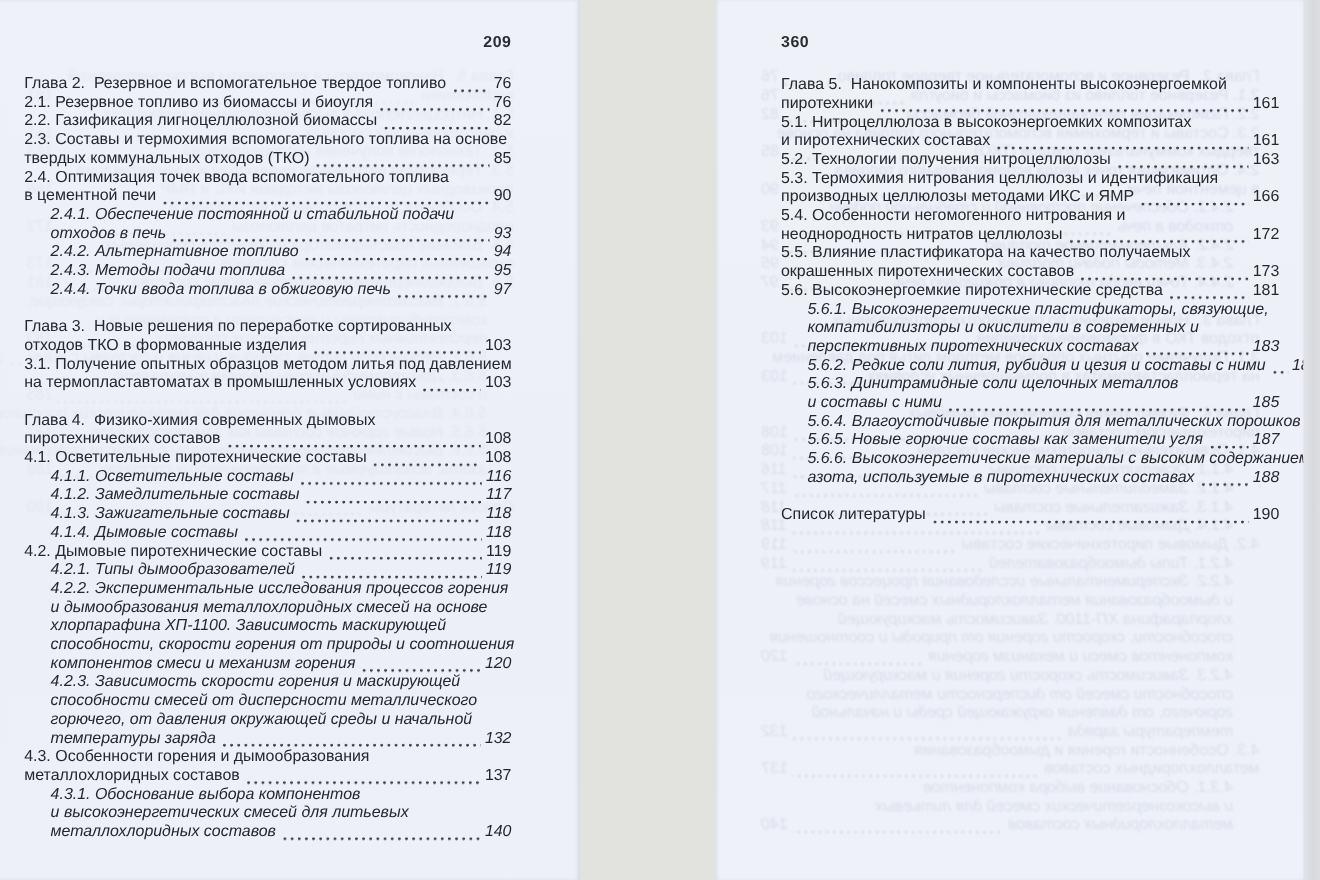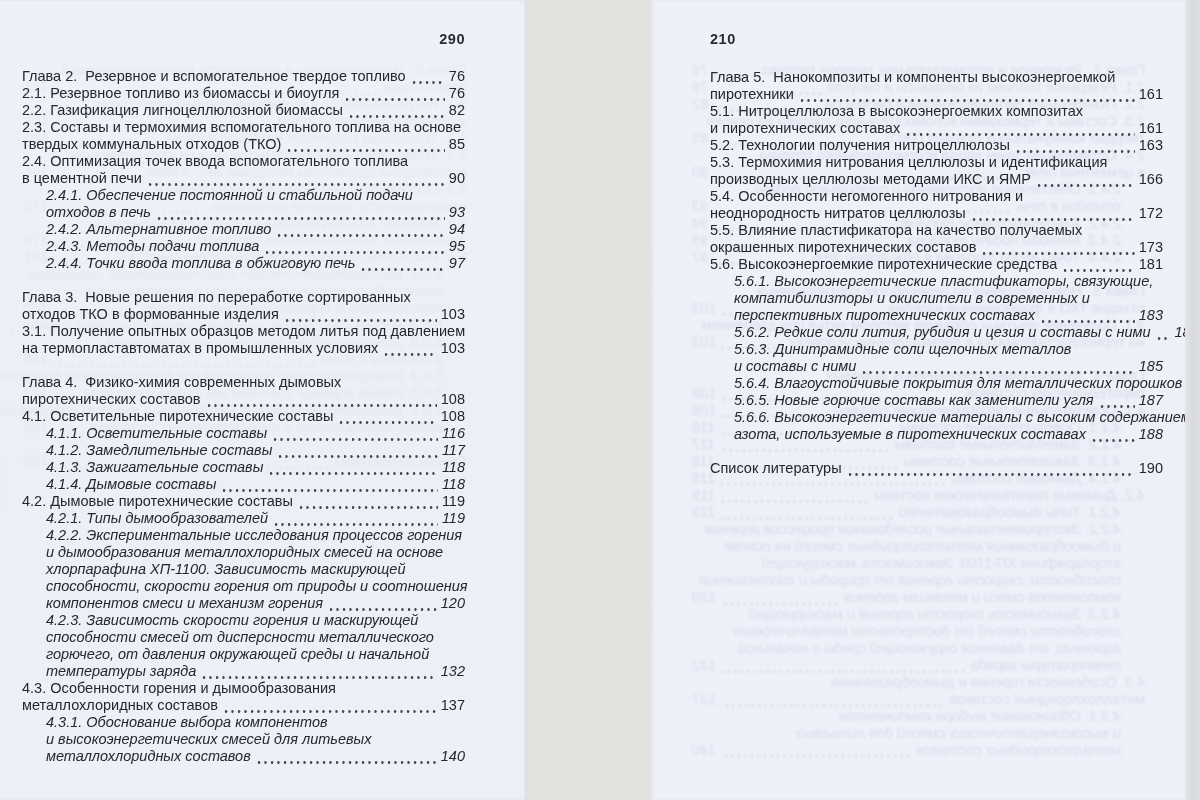--- a/index.html
+++ b/index.html
@@ -98,21 +98,21 @@
           <div class="line"><span class="text">5.6.5. Новые горючие составы как заменители угля</span><span class="leader"></span><span class="num">187</span></div>
         </div>
         <div class="row lvl-subsection">
           <div class="line"><span class="text">5.6.6. Высокоэнергетические материалы с высоким содержанием</span></div>
           <div class="line"><span class="text">азота, используемые в пиротехнических составах</span><span class="leader"></span><span class="num">188</span></div>
         </div>
         <div class="row lvl-section gap">
           <div class="line"><span class="text">Список литературы</span><span class="leader"></span><span class="num">190</span></div>
         </div>
       </div>
-    <div class="pagenum pagenum-left">290</div>
+    <div class="pagenum pagenum-left">209</div>
     <div class="toc toc-left" id="toc-left">
         <div class="row lvl-chapter">
           <div class="line"><span class="text">Глава 2.  Резервное и вспомогательное твердое топливо</span><span class="leader"></span><span class="num">76</span></div>
         </div>
         <div class="row lvl-section">
           <div class="line"><span class="text">2.1. Резервное топливо из биомассы и биоугля</span><span class="leader"></span><span class="num">76</span></div>
         </div>
         <div class="row lvl-section">
           <div class="line"><span class="text">2.2. Газификация лигноцеллюлозной биомассы</span><span class="leader"></span><span class="num">82</span></div>
         </div>
@@ -276,21 +276,21 @@
         <div class="row lvl-section">
           <div class="line"><span class="text">4.3. Особенности горения и дымообразования</span></div>
           <div class="line"><span class="text">металлохлоридных составов</span><span class="leader"></span><span class="num">137</span></div>
         </div>
         <div class="row lvl-subsection">
           <div class="line"><span class="text">4.3.1. Обоснование выбора компонентов</span></div>
           <div class="line"><span class="text">и высокоэнергетических смесей для литьевых</span></div>
           <div class="line"><span class="text">металлохлоридных составов</span><span class="leader"></span><span class="num">140</span></div>
         </div>
       </div>
-    <div class="pagenum pagenum-right">210</div>
+    <div class="pagenum pagenum-right">360</div>
     <div class="toc toc-right" id="toc-right">
         <div class="row lvl-chapter">
           <div class="line"><span class="text">Глава 5.  Нанокомпозиты и компоненты высокоэнергоемкой</span></div>
           <div class="line"><span class="text">пиротехники</span><span class="leader"></span><span class="num">161</span></div>
         </div>
         <div class="row lvl-section">
           <div class="line"><span class="text">5.1. Нитроцеллюлоза в высокоэнергоемких композитах</span></div>
           <div class="line"><span class="text">и пиротехнических составах</span><span class="leader"></span><span class="num">161</span></div>
         </div>
         <div class="row lvl-section">

